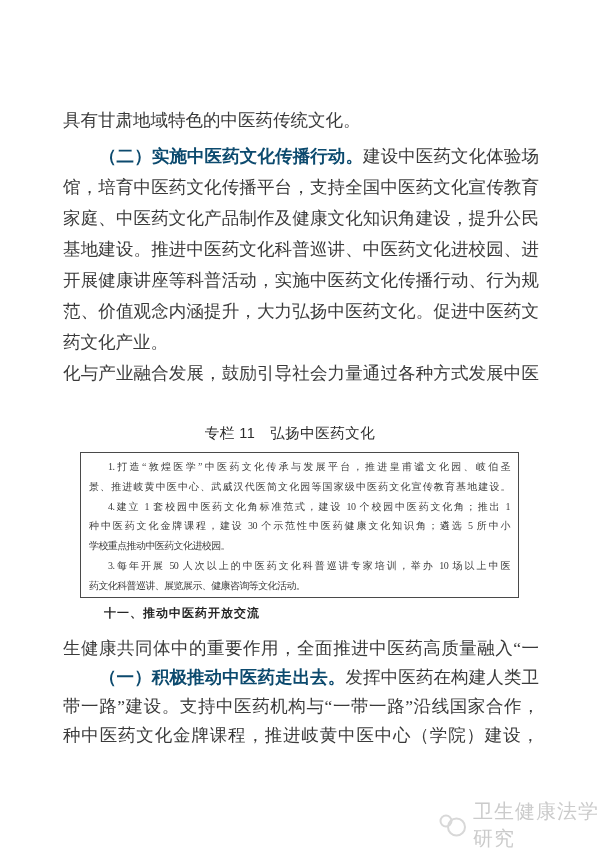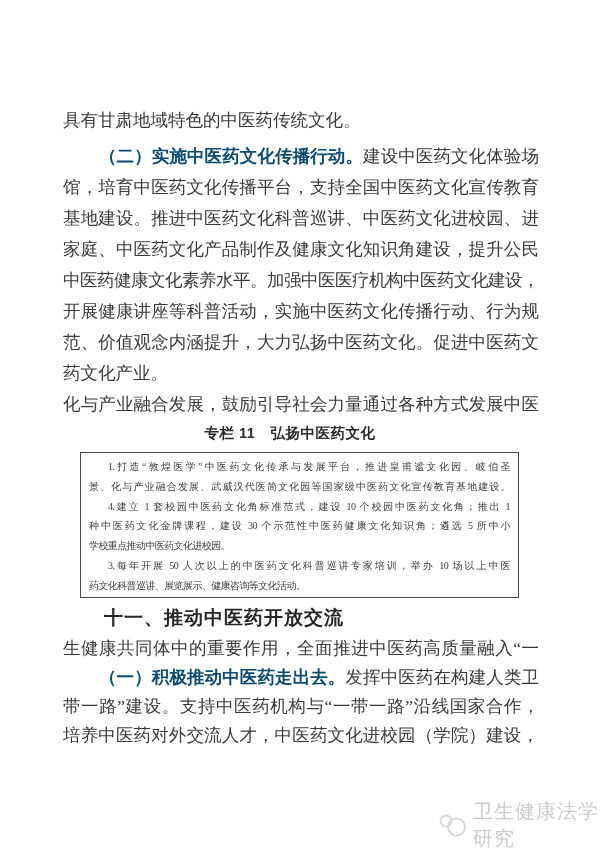--- a/index.html
+++ b/index.html
@@ -16,37 +16,37 @@
   .jl{text-align-last:justify;}
   .ind{text-indent:36px;}
   .sq{letter-spacing:-0.6px;}
   .lead{font-weight:bold;color:#0c4a6e;}
 
   #p3 .line{line-height:29px;height:29px;}
 
   .box-title{
     position:absolute;top:424px;left:0;width:580px;text-align:center;
     font-family:"Liberation Sans","DejaVu Sans",sans-serif;
-    font-weight:bold;font-size:14.5px;color:#2b2b2b;letter-spacing:0.5px;
+    font-weight:normal;font-size:14.5px;color:#2b2b2b;letter-spacing:0.5px;
   }
   .column-box{
     position:absolute;top:452px;left:80px;width:439px;height:146px;
     border:1.5px solid #4a4a4a;box-sizing:border-box;padding:4px 8px 0 8px;
   }
   .bline{
     font-size:10px;line-height:19.8px;height:19.8px;
     white-space:nowrap;text-align:justify;letter-spacing:-0.6px;color:#3c3c3c;
   }
   .bjl{text-align-last:justify;}
   .bind{text-indent:19px;}
 
   .sec-heading{
     position:absolute;top:605px;left:104px;
     font-family:"Liberation Sans","DejaVu Sans",sans-serif;
-    font-weight:bold;font-size:19px;color:#262626;letter-spacing:1px;
+    font-weight:bold;font-size:12px;color:#262626;letter-spacing:1px;
   }
 
   .watermark{
     position:absolute;top:810px;left:438px;height:30px;
     display:flex;align-items:center;gap:5px;
   }
   .wm-text{
     font-family:Liberation Sans, sans-serif;
     font-size:20px;color:#cbcbcb;letter-spacing:1px;
   }
@@ -56,48 +56,47 @@
 
 <div class="page">
 
   <div class="textblock" id="p1" style="top:105px">
     <div class="line">具有甘肃地域特色的中医药传统文化。</div>
   </div>
 
   <div class="textblock" id="p2" style="top:141px">
     <div class="line jl ind"><span class="lead">（二）实施中医药文化传播行动。</span><span>建设中医药文化体验场</span></div>
     <div class="line jl">馆，培育中医药文化传播平台，支持全国中医药文化宣传教育</div>
+    <div class="line jl">家庭、中医药文化产品制作及健康文化知识角建设，提升公民</div>
     <div class="line jl">基地建设。推进中医药文化科普巡讲、中医药文化进校园、进</div>
-    <div class="line jl">家庭、中医药文化产品制作及健康文化知识角建设，提升公民</div>
-    <div class="line jl sq">中医药健康文化素养水平。加强中医医疗机构中医药文化建设，</div>
     <div class="line jl">开展健康讲座等科普活动，实施中医药文化传播行动、行为规</div>
     <div class="line jl">范、价值观念内涵提升，大力弘扬中医药文化。促进中医药文</div>
     <div class="line">药文化产业。</div>
     <div class="line jl">化与产业融合发展，鼓励引导社会力量通过各种方式发展中医</div>
   </div>
 
   <div class="box-title">专栏 11　弘扬中医药文化</div>
 
   <div class="column-box">
     <div class="bline bjl bind">1.打造“敦煌医学”中医药文化传承与发展平台，推进皇甫谧文化园、岐伯圣</div>
-    <div class="bline bjl">景、化与产业融合发展、武威汉代医简文化园等国家级中医药文化宣传教育基地建设。</div>
+    <div class="bline bjl">景、推进岐黄中医中心、武威汉代医简文化园等国家级中医药文化宣传教育基地建设。</div>
     <div class="bline bjl bind">4.建立 1 套校园中医药文化角标准范式，建设 10 个校园中医药文化角；推出 1</div>
     <div class="bline bjl">种中医药文化金牌课程，建设 30 个示范性中医药健康文化知识角；遴选 5 所中小</div>
     <div class="bline">学校重点推动中医药文化进校园。</div>
     <div class="bline bjl bind">3.每年开展 50 人次以上的中医药文化科普巡讲专家培训，举办 10 场以上中医</div>
     <div class="bline">药文化科普巡讲、展览展示、健康咨询等文化活动。</div>
   </div>
 
   <div class="sec-heading">十一、推动中医药开放交流</div>
 
   <div class="textblock" id="p3" style="top:634px">
     <div class="line jl">生健康共同体中的重要作用，全面推进中医药高质量融入“一</div>
     <div class="line jl ind"><span class="lead">（一）积极推动中医药走出去。</span><span>发挥中医药在构建人类卫</span></div>
     <div class="line jl sq">带一路”建设。支持中医药机构与“一带一路”沿线国家合作，</div>
-    <div class="line jl">培养中医药对外交流人才，中医药文化进校园（学院）建设，</div>
+    <div class="line jl">种中医药文化金牌课程，推进岐黄中医中心（学院）建设，</div>
   </div>
 
   <div class="watermark">
     <span style="display:inline-flex;">
       <svg width="30" height="27" viewBox="0 0 30 27">
         <circle cx="8" cy="9" r="5.5" fill="none" stroke="#d8d8d8" stroke-width="2"></circle>
         <circle cx="18.5" cy="15" r="8.5" fill="none" stroke="#d8d8d8" stroke-width="2"></circle>
       </svg>
     </span>
     <span class="wm-text">卫生健康法学研究</span>

